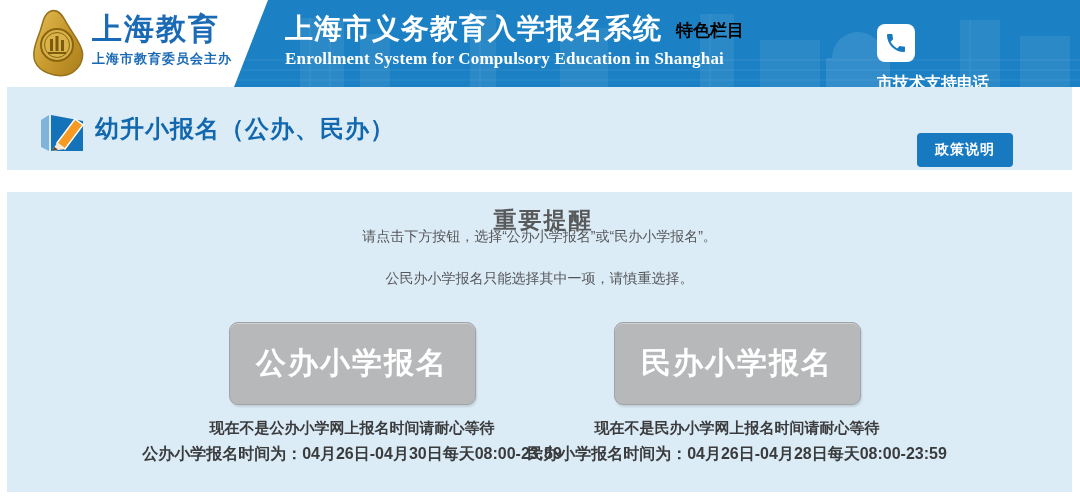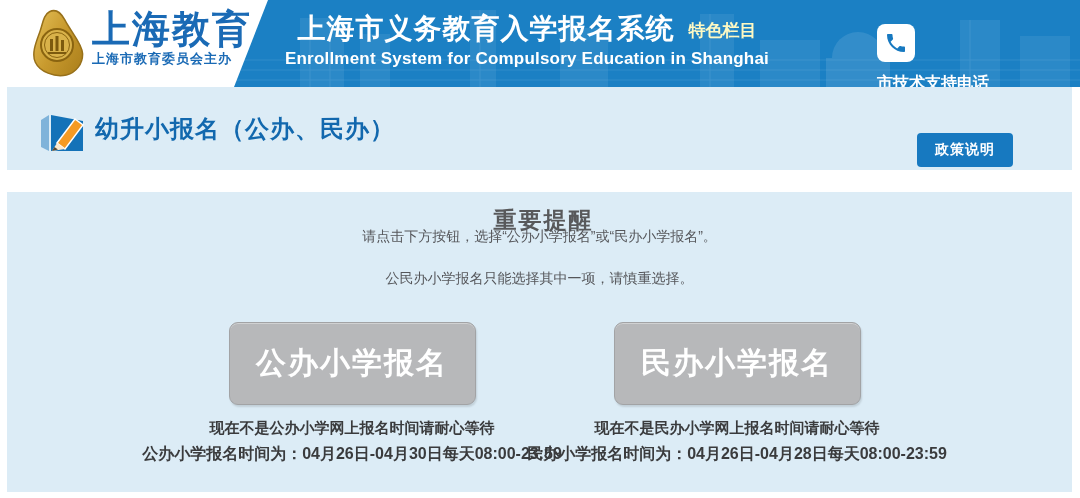--- a/index.html
+++ b/index.html
@@ -6,28 +6,28 @@
   body { background:#ffffff; font-family:"Liberation Sans","DejaVu Sans",sans-serif; }
   .screen { position:relative; width:1080px; height:498px; background:#ffffff; overflow:hidden; }
 
   
   .topbar { position:absolute; left:0; top:0; width:1080px; height:87px; background:#1b80c4; }
   .skyline { position:absolute; inset:0; pointer-events:none; }
   .logo-area { position:absolute; left:0; top:0; width:268px; height:87px; background:#ffffff;
                clip-path:polygon(0 0,100% 0,calc(100% - 34px) 100%,0 100%); }
   .logo-mark { position:absolute; left:30px; top:9px; width:54px; height:70px; }
   .logo-text { position:absolute; left:92px; top:13px; }
-  .logo-title { font-size:38px; font-weight:bold; color:#1a6ab5; letter-spacing:2px; line-height:32px; }
+  .logo-title { font-size:30px; font-weight:bold; color:#1a6ab5; letter-spacing:2px; line-height:32px; }
   .logo-subtitle { font-size:13px; font-weight:bold; color:#1a6ab5; letter-spacing:1px; margin-top:5px; }
 
   .sys-title { position:absolute; left:285px; top:13px; color:#ffffff; }
   .sys-row1 { display:flex; align-items:flex-end; gap:14px;justify-content:center; }
   .sys-cn { font-size:28px; font-weight:bold; letter-spacing:1px; line-height:32px; }
-  .sys-tag { font-size:17px; font-weight:bold; color:#fef9c3; padding-bottom:3px; }
-  .sys-en { font-size:17px; font-weight:bold; margin-top:4px; letter-spacing:0.2px; }
+  .sys-tag { font-size:17px; font-weight:bold; color:#000000; padding-bottom:3px; }
+  .sys-en { font-size:17px; font-weight:bold; margin-top:4px; letter-spacing:0.2px;font-family:Liberation Serif, serif; }
 
   .support { position:absolute; left:877px; top:22px; display:flex; align-items:flex-start; gap:10px; color:#ffffff;flex-direction:column; }
   .phone-box { display:flex; align-items:center; justify-content:center; width:38px; height:38px;
                background:#ffffff; border-radius:8px; margin-top:2px; }
   .support-label { font-size:16px; font-weight:bold; line-height:21px; }
   .support-phone { font-size:19px; font-weight:bold; line-height:22px; }
 
   
   .titlebar { position:absolute; left:7px; top:87px; width:1065px; height:83px; background:#dcecf6; }
   .edit-icon { position:absolute; left:31px; top:19px; width:48px; height:48px; }

